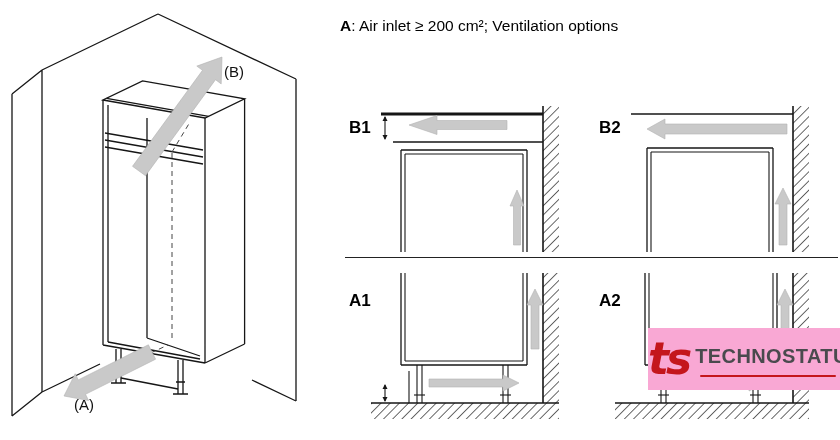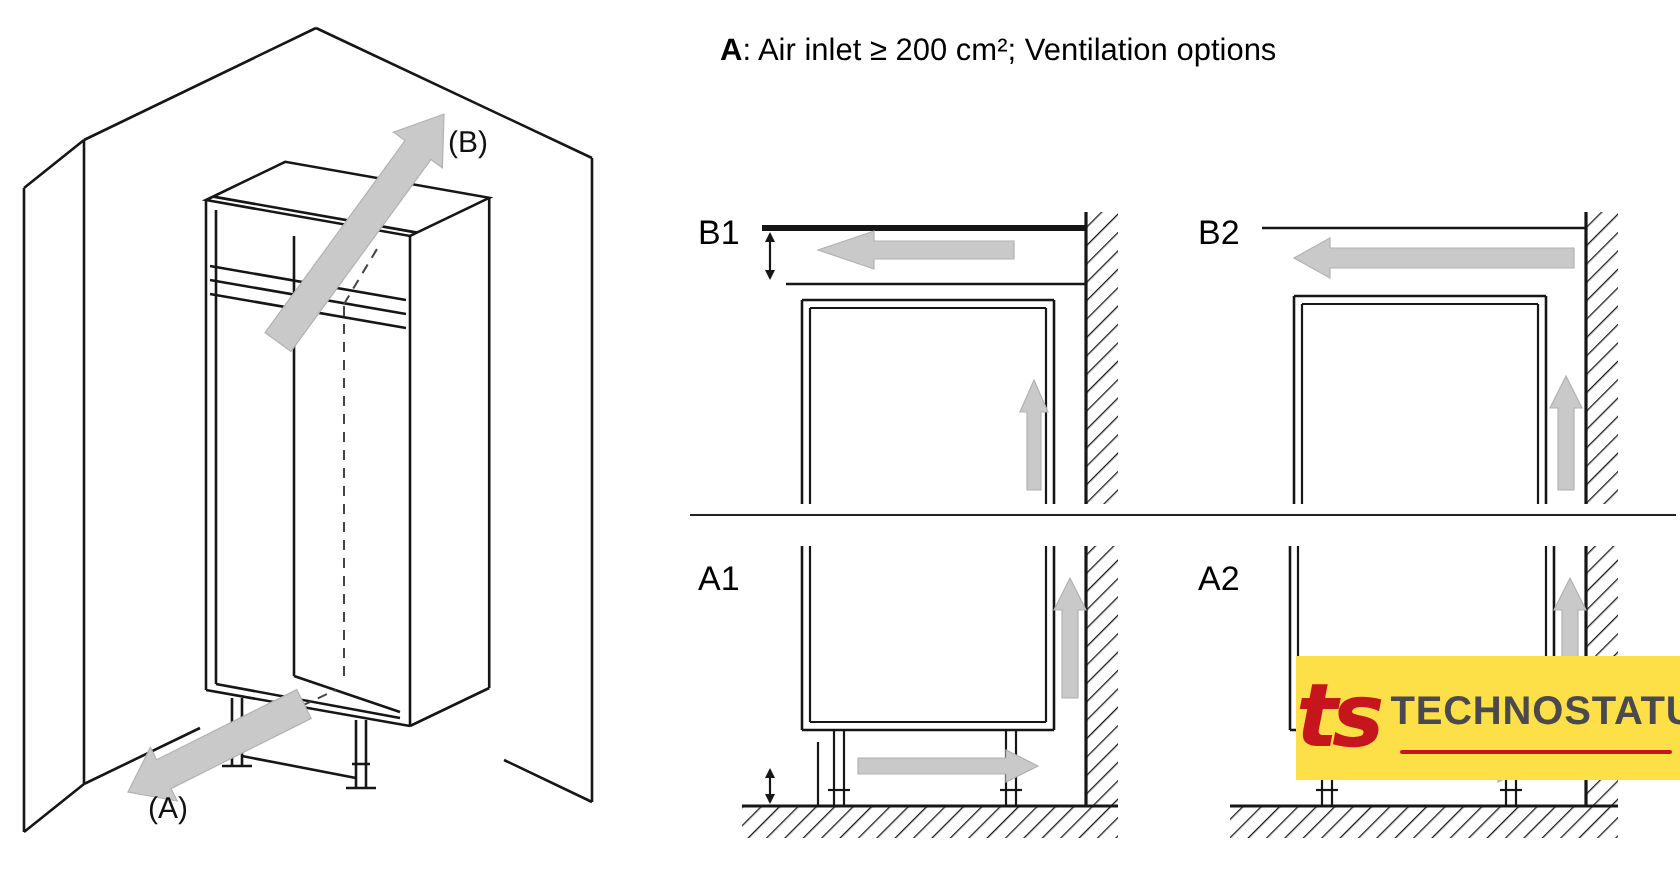--- a/index.html
+++ b/index.html
@@ -1,38 +1,38 @@
 <!DOCTYPE html>
 <html><head>
 <meta charset="utf-8">
 <style>
   * { margin:0; padding:0; box-sizing:border-box; }
   html,body { width:840px; height:440px; }
   body { background:#ffffff; font-family:"Liberation Sans", sans-serif; position:relative; overflow:hidden; color:#000; }
   .abs { position:absolute; }
   .stage { position:relative; width:840px; height:440px; background:#fff; }
 
-  .legend { left:360px; top:14px; font-size:15.5px; line-height:23px; }
+  .legend { left:340px; top:14px; font-size:15.5px; line-height:23px; }
   .legend .key { font-weight:bold; }
 
   .iso-label { font-size:15px; color:#111; }
   .label-b { left:224px; top:63px; }
   .label-a { left:74px; top:396px; }
 
   .divider { left:345px; top:257px; width:493px; height:0; border-top:1.5px solid #222; }
 
   .quad { width:245px; height:152px; }
   .quad svg { position:absolute; left:0; top:0; }
-  .qlabel { position:absolute; left:4px; top:7px; font-size:17px; font-weight:normal; }
+  .qlabel { position:absolute; left:4px; top:18px; font-size:17px; font-weight:bold; }
   .q-b1 { left:345px; top:100px; }
   .q-b2 { left:595px; top:100px; }
   .q-a1 { left:345px; top:273px; }
   .q-a2 { left:595px; top:273px; }
 
-  .watermark { left:648px; top:328px; width:192px; height:62px; background:#fde047;
+  .watermark { left:648px; top:328px; width:192px; height:62px; background:#f9a8d4;
                display:flex; align-items:center; }
   .wm-logo { font-family:"DejaVu Sans", sans-serif; font-style:italic; font-weight:800;
              font-size:44px; line-height:44px; color:#c4161c; letter-spacing:-3px; margin-right:6px; }
   .wm-text { font-size:20px; font-weight:bold; color:#4a4a4e; letter-spacing:0.4px; margin-top:-6px; }
   .wm-line { position:absolute; left:52px; right:4px; bottom:13px; height:2.5px; background:#c4161c; border-radius:2px; }
 
   line, path.ln { stroke:#161616; stroke-width:1.3; fill:none; }
   .thick { stroke-width:3; }
   .thin { stroke-width:1.1; }
   .arrow { fill:#c9c9c9; stroke:#b2b2b2; stroke-width:0.6; }

